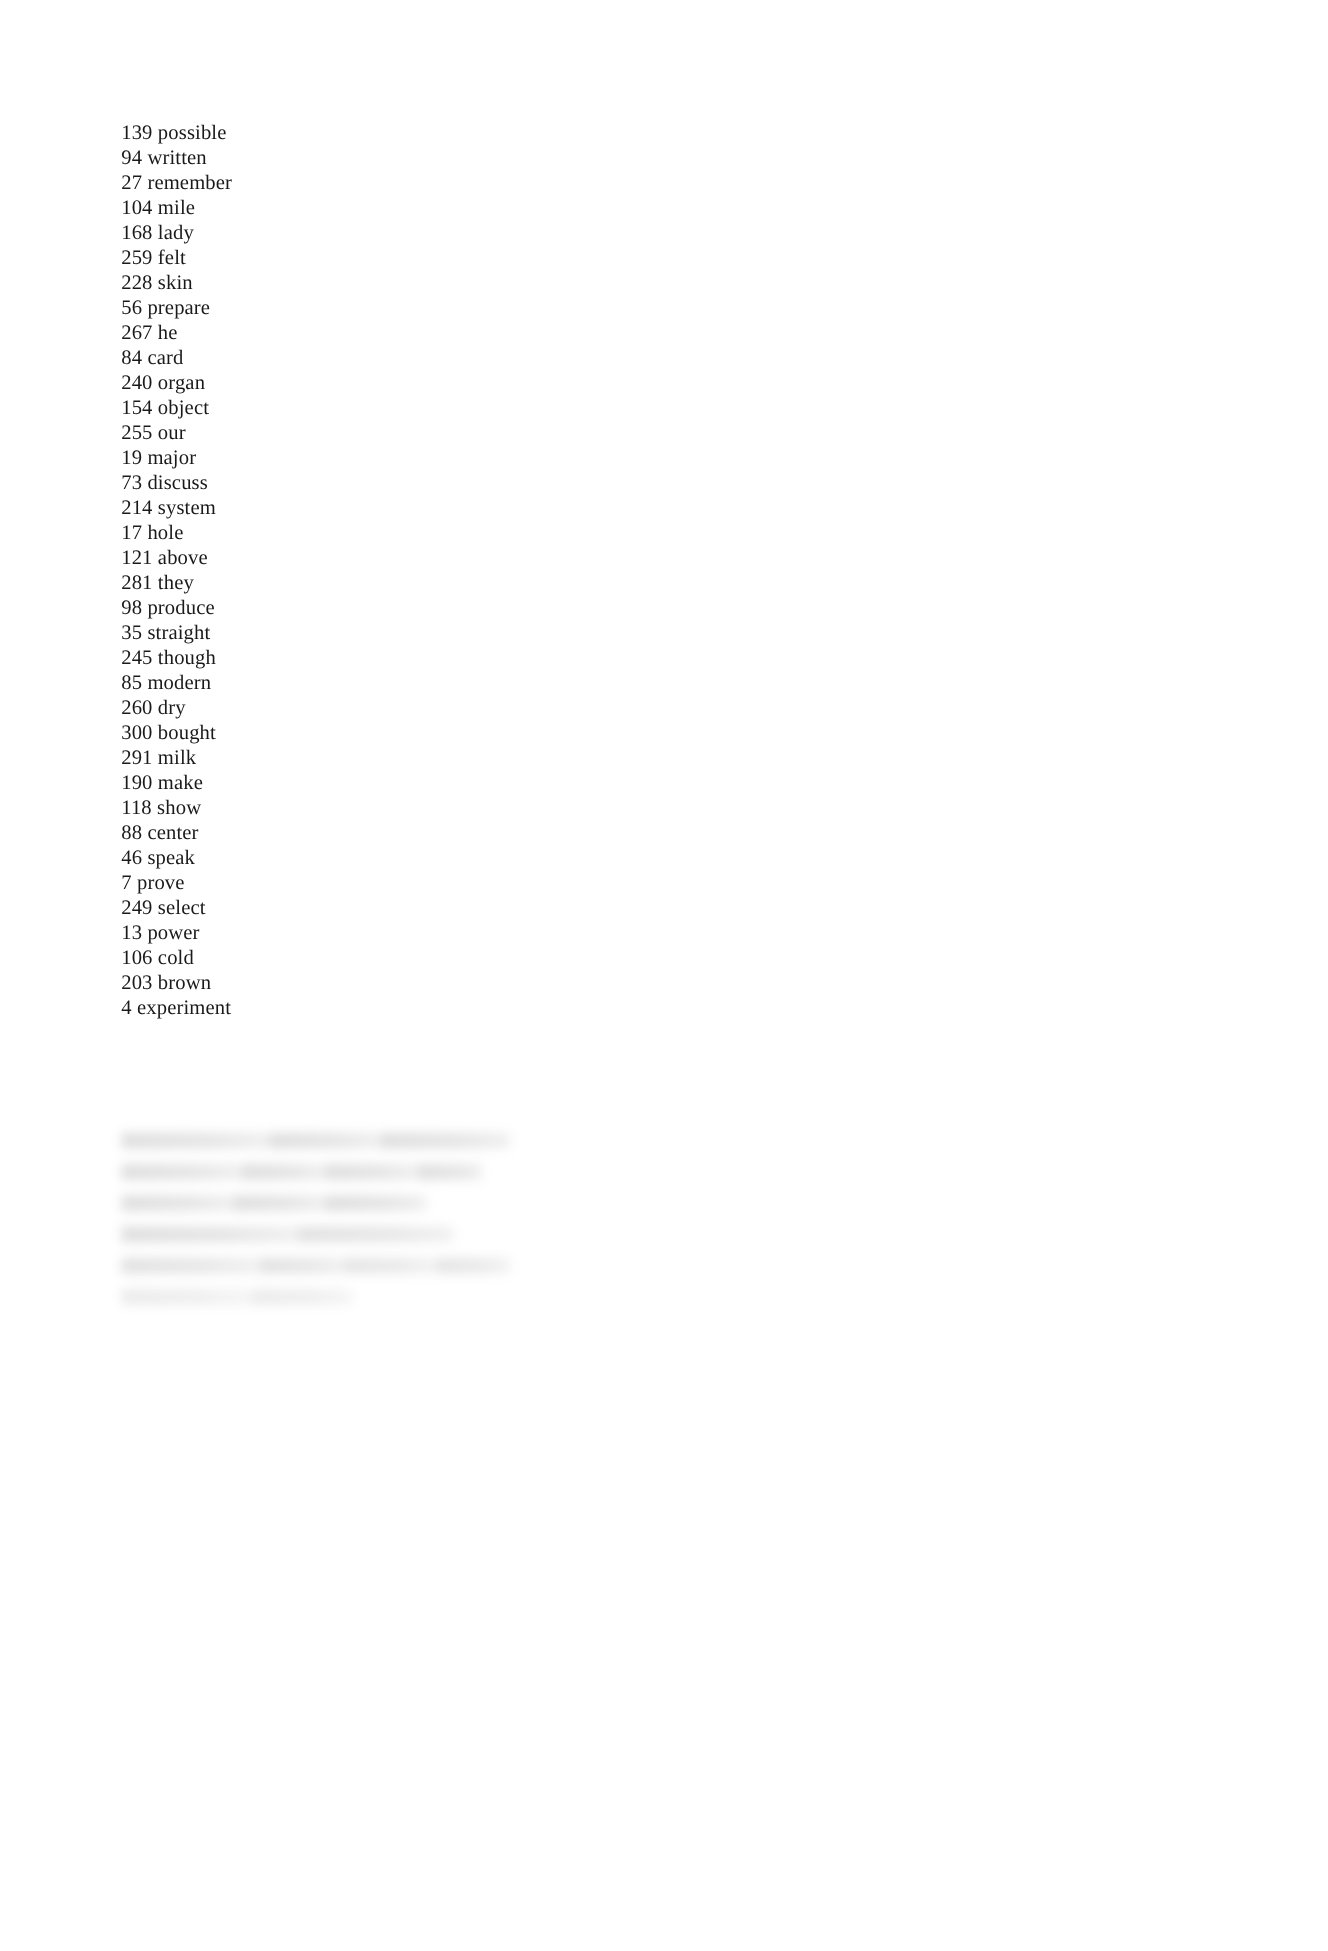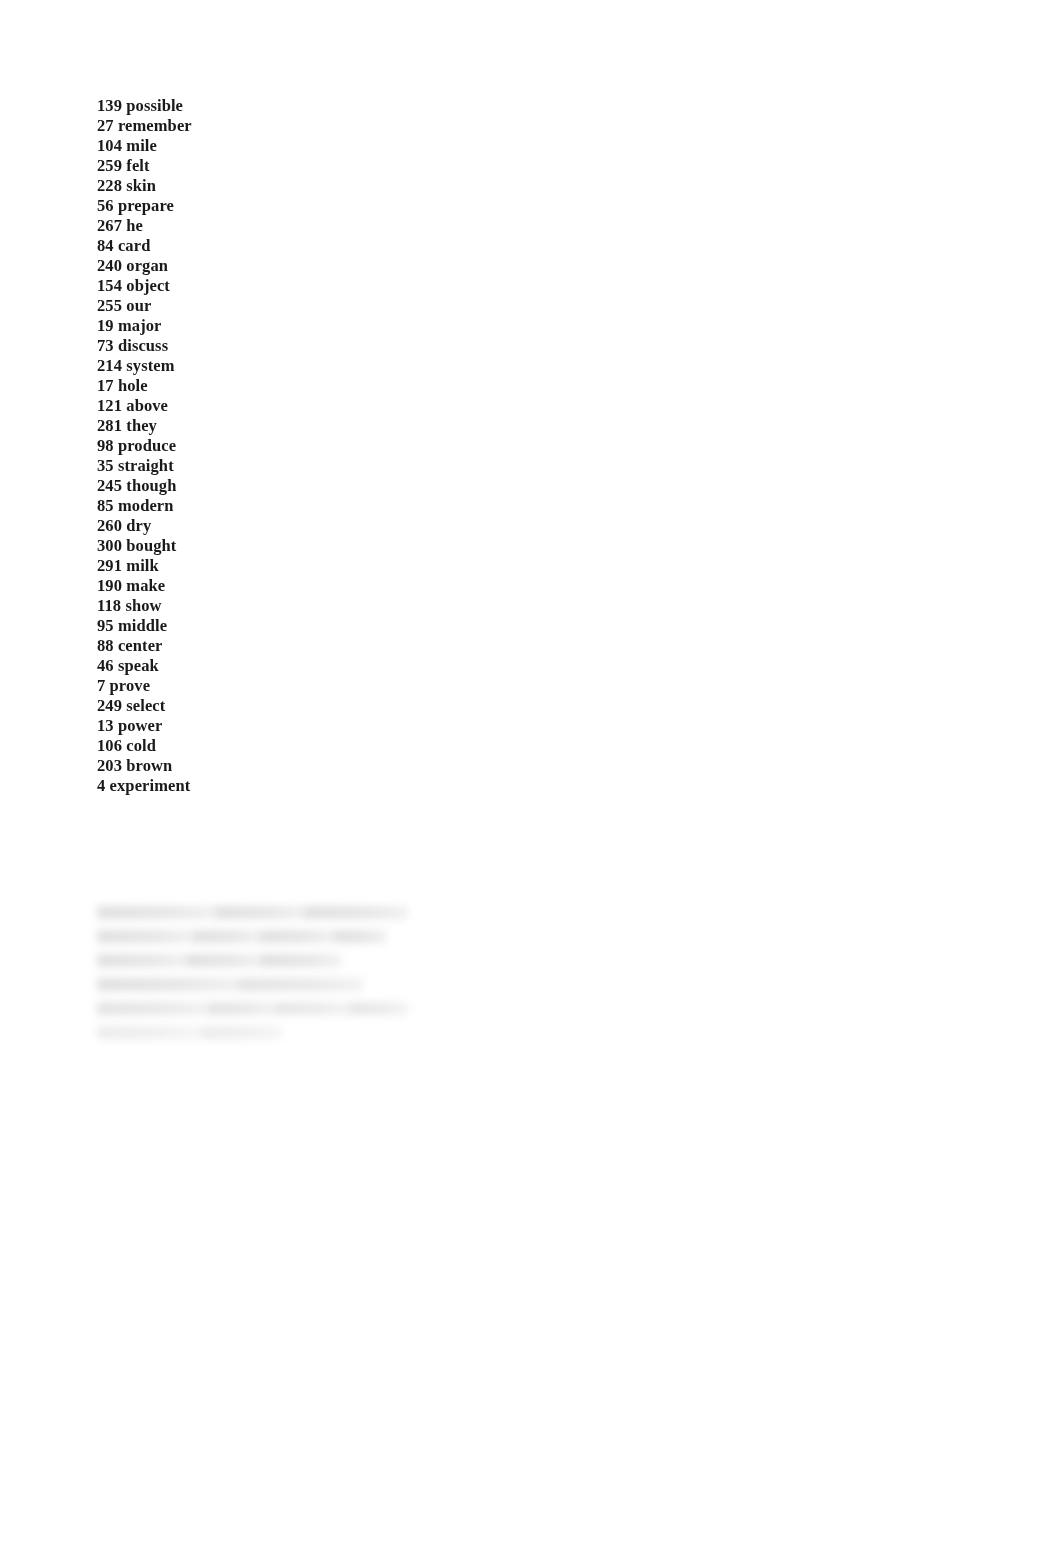--- a/index.html
+++ b/index.html
@@ -18,21 +18,20 @@
     -webkit-font-smoothing: antialiased;
   }
 
   #document-page {
     position: absolute;
     left: 0;
     top: 0;
     width: 1062px;
     height: 1561px;
     background: #ffffff;
-    font-weight: bold;
   }
 
   #word-list {
     position: absolute;
     left: 97px;
     top: 96px;
     width: 420px;
     list-style: none;
     margin: 0;
     padding: 0;
@@ -78,22 +77,24 @@
   #word-list-obscured .entry:nth-child(n+15) { opacity: 0.8; }
   #word-list-obscured .entry:nth-child(n+17) { opacity: 0.62; }
 </style>
 </head>
 <body>
 
 <div id="document-page">
 
   <ul id="word-list">
       <li class="entry"><span class="count">139</span> <span class="word">possible</span></li>
+      <li class="entry"><span class="count">94</span> <span class="word">written</span></li>
       <li class="entry"><span class="count">27</span> <span class="word">remember</span></li>
       <li class="entry"><span class="count">104</span> <span class="word">mile</span></li>
+      <li class="entry"><span class="count">168</span> <span class="word">lady</span></li>
       <li class="entry"><span class="count">259</span> <span class="word">felt</span></li>
       <li class="entry"><span class="count">228</span> <span class="word">skin</span></li>
       <li class="entry"><span class="count">56</span> <span class="word">prepare</span></li>
       <li class="entry"><span class="count">267</span> <span class="word">he</span></li>
       <li class="entry"><span class="count">84</span> <span class="word">card</span></li>
       <li class="entry"><span class="count">240</span> <span class="word">organ</span></li>
       <li class="entry"><span class="count">154</span> <span class="word">object</span></li>
       <li class="entry"><span class="count">255</span> <span class="word">our</span></li>
       <li class="entry"><span class="count">19</span> <span class="word">major</span></li>
       <li class="entry"><span class="count">73</span> <span class="word">discuss</span></li>
@@ -103,21 +104,20 @@
       <li class="entry"><span class="count">281</span> <span class="word">they</span></li>
       <li class="entry"><span class="count">98</span> <span class="word">produce</span></li>
       <li class="entry"><span class="count">35</span> <span class="word">straight</span></li>
       <li class="entry"><span class="count">245</span> <span class="word">though</span></li>
       <li class="entry"><span class="count">85</span> <span class="word">modern</span></li>
       <li class="entry"><span class="count">260</span> <span class="word">dry</span></li>
       <li class="entry"><span class="count">300</span> <span class="word">bought</span></li>
       <li class="entry"><span class="count">291</span> <span class="word">milk</span></li>
       <li class="entry"><span class="count">190</span> <span class="word">make</span></li>
       <li class="entry"><span class="count">118</span> <span class="word">show</span></li>
-      <li class="entry"><span class="count">95</span> <span class="word">middle</span></li>
       <li class="entry"><span class="count">88</span> <span class="word">center</span></li>
       <li class="entry"><span class="count">46</span> <span class="word">speak</span></li>
       <li class="entry"><span class="count">7</span> <span class="word">prove</span></li>
       <li class="entry"><span class="count">249</span> <span class="word">select</span></li>
       <li class="entry"><span class="count">13</span> <span class="word">power</span></li>
       <li class="entry"><span class="count">106</span> <span class="word">cold</span></li>
       <li class="entry"><span class="count">203</span> <span class="word">brown</span></li>
       <li class="entry"><span class="count">4</span> <span class="word">experiment</span></li>
     </ul>
 

